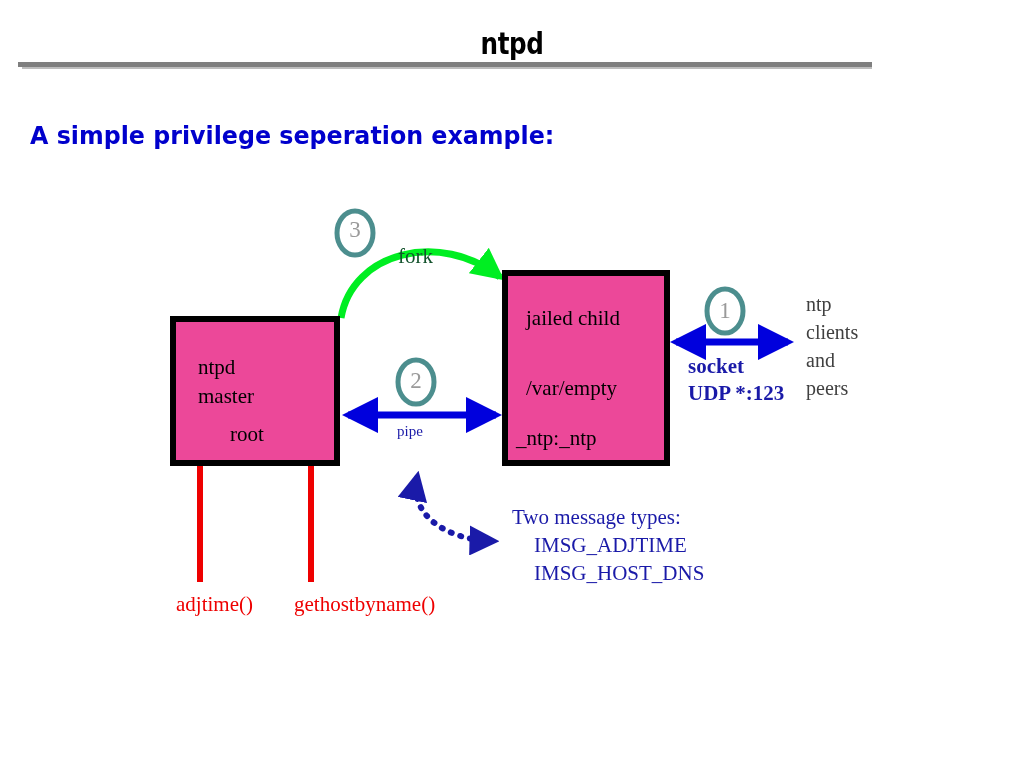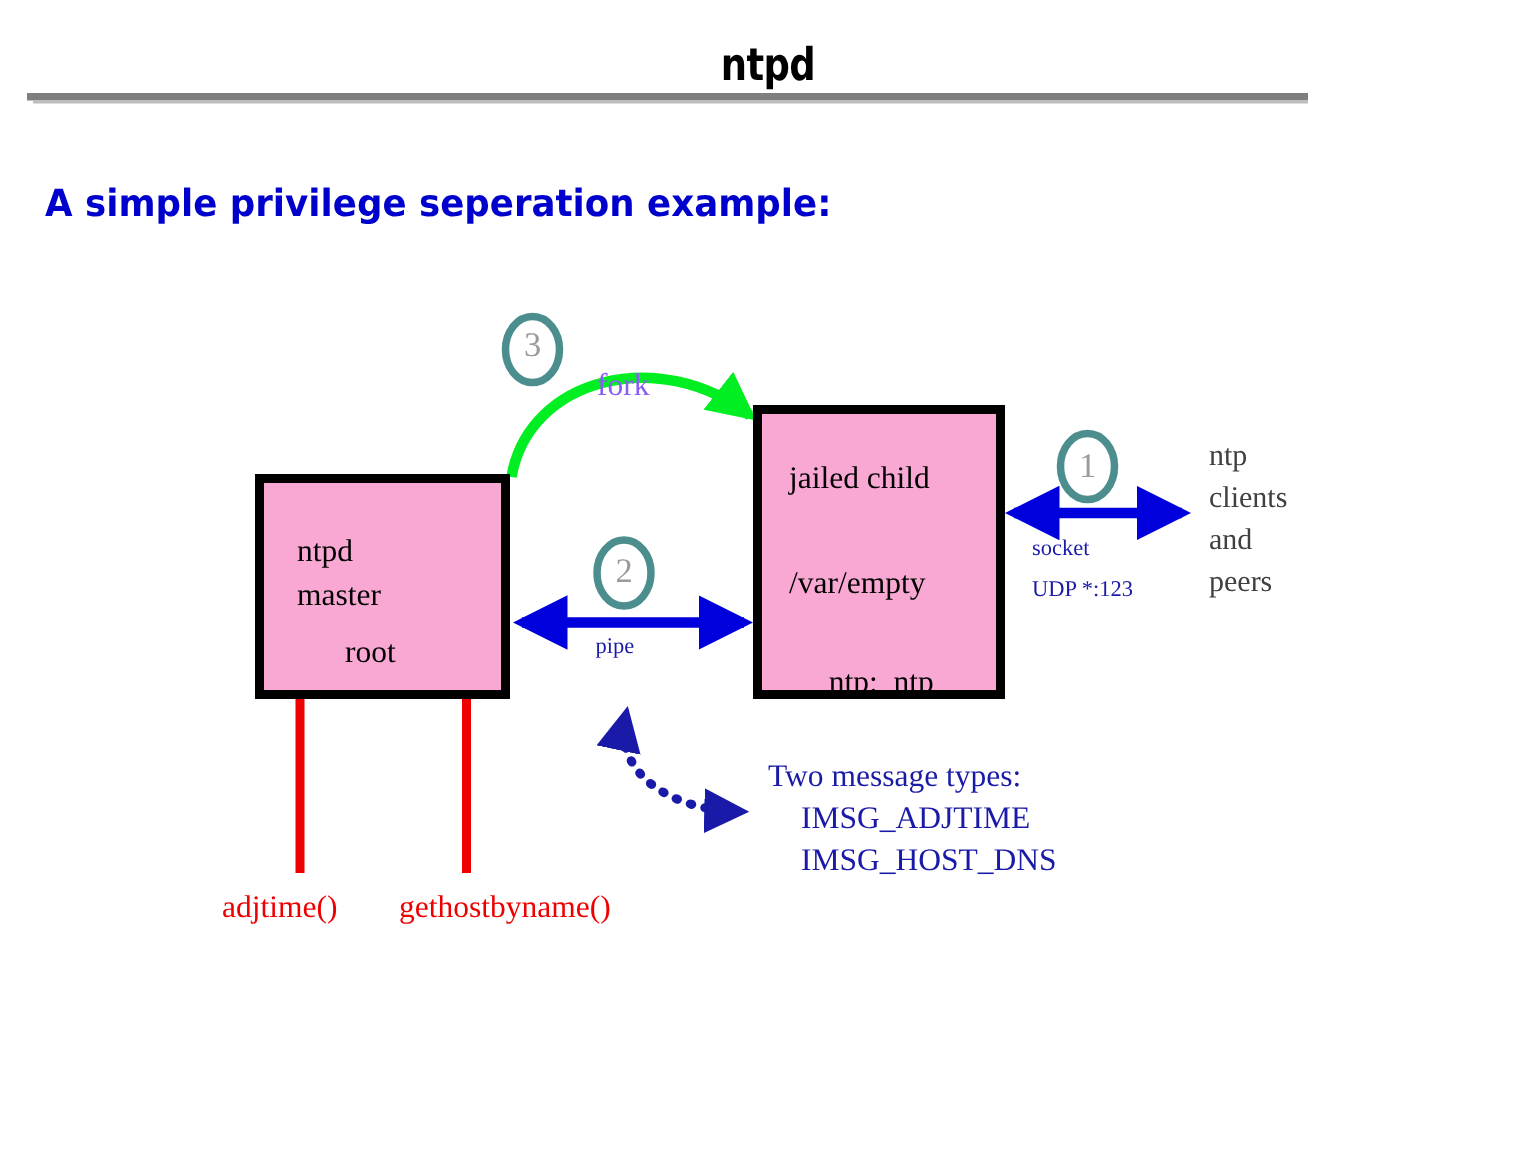--- a/index.html
+++ b/index.html
@@ -59,21 +59,21 @@
     color: #0000cc;
     letter-spacing: 0px;
     transform: scaleX(0.95);
     transform-origin: left center;
   }
 
   
   .proc-box {
     position: absolute;
     border: 6px solid #000000;
-    background: #f9a8d4;
+    background: #ec4899;
     box-sizing: border-box;
   }
   #box-master {
     left: 170px;
     top: 316px;
     width: 170px;
     height: 150px;
   }
   #box-child {
     left: 502px;
@@ -100,56 +100,58 @@
   }
 
   
   .lbl {
     position: absolute;
     white-space: nowrap;
     font-family: "Liberation Serif", "DejaVu Serif", serif;
   }
   .lbl-fork {
     font-size: 21px;
-    color: #8b5cf6;
+    color: #14532d;
     left: 398px;
     top: 244px;
   }
   .lbl-pipe {
     font-size: 15px;
     color: #1a1aa8;
     left: 397px;
     top: 423px;
   }
   .lbl-socket {
-    font-size: 15px;
+    font-size: 21px;
     color: #1a1aa8;
     left: 688px;
     top: 353px;
     line-height: 27px;
+    font-weight: bold;
   }
   .lbl-clients {
     font-size: 20px;
     color: #404040;
     left: 806px;
     top: 290px;
     line-height: 28px;
   }
   .lbl-msgtypes {
     font-size: 21px;
     color: #1a1aa8;
     left: 512px;
     top: 503px;
     line-height: 28px;
   }
   .lbl-msgtypes .indent { padding-left: 22px; display: block; }
   .lbl-syscall {
     font-size: 21px;
     color: #ee0000;
     top: 592px;
+    margin-left: 28px;
   }
   #lbl-adjtime { left: 148px; }
   #lbl-gethost { left: 266px; }
 
   
   .circle-num {
     position: absolute;
     font-family: "Liberation Serif", "DejaVu Serif", serif;
     font-size: 23px;
     color: #9a9a9a;
@@ -206,21 +208,21 @@
 
   <div class="proc-box" id="box-master">
     <div class="box-line" style="left:22px; top:33px;">ntpd</div>
     <div class="box-line" style="left:22px; top:62px;">master</div>
     <div class="box-line" style="left:22px; top:100px;margin-left:32px;">root</div>
   </div>
 
   <div class="proc-box" id="box-child">
     <div class="box-line" style="left:18px; top:30px;">jailed child</div>
     <div class="box-line" style="left:18px; top:100px;">/var/empty</div>
-    <div class="box-line" style="left:34px; top:150px;margin-top:16px;">_ntp:_ntp</div>
+    <div class="box-line" style="left:8px; top:150px;">_ntp:_ntp</div>
   </div>
 
   <div class="lbl lbl-fork">fork</div>
   <div class="lbl lbl-pipe">pipe</div>
 
   <div class="lbl lbl-socket">
     <div>socket</div>
     <div>UDP *:123</div>
   </div>
 

